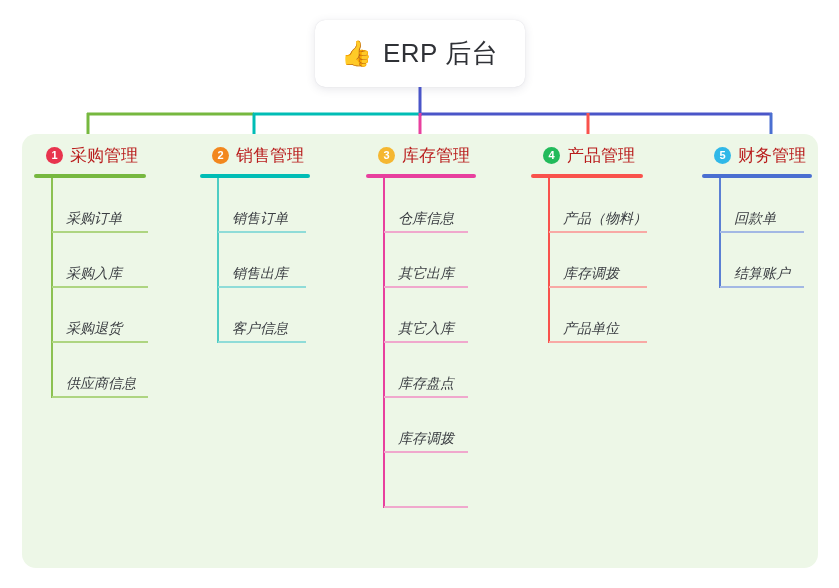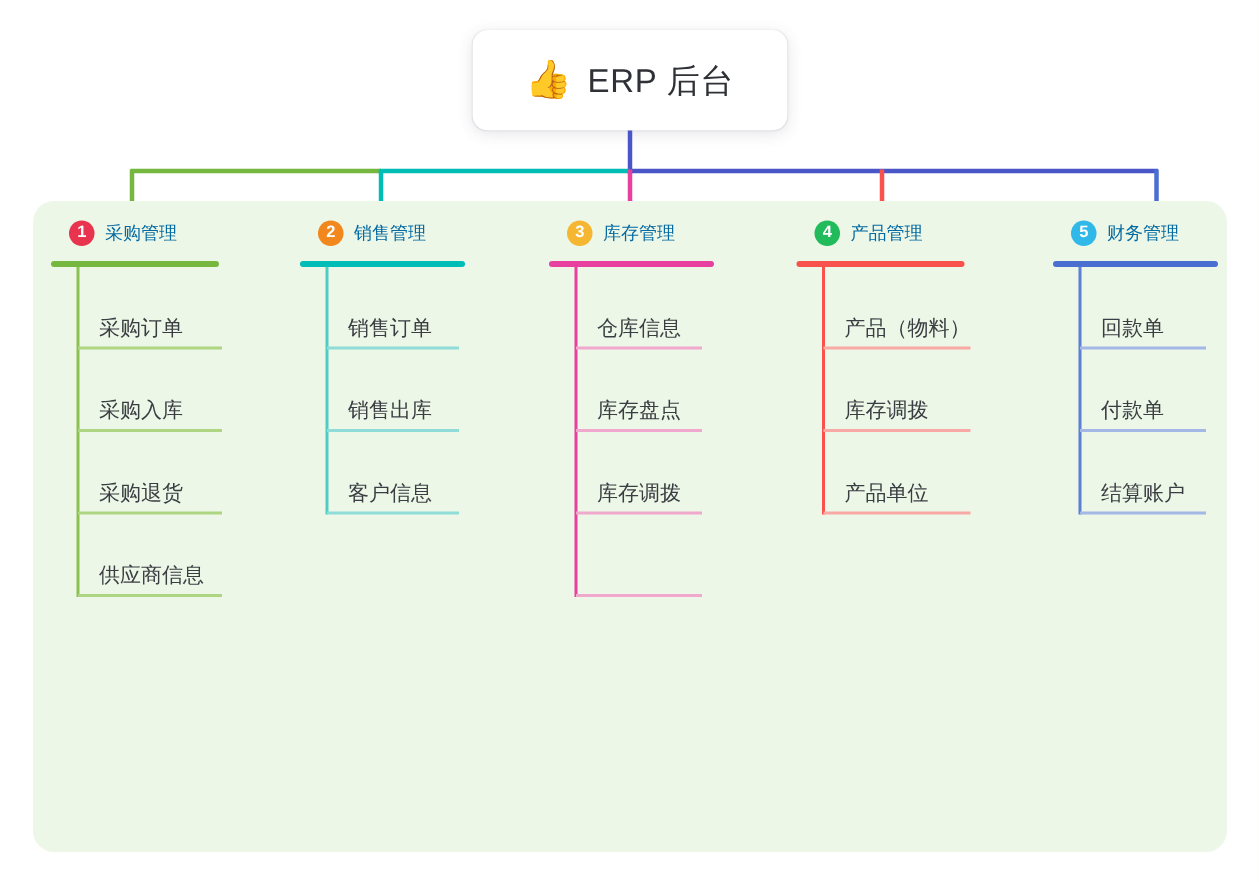--- a/index.html
+++ b/index.html
@@ -37,21 +37,21 @@
     justify-content: center;
     gap: 10px;
     box-sizing: border-box;
   }
   .root-emoji {
     font-size: 25px;
     line-height: 1;
     display: inline-block;
   }
   .root-title {
-    font-size: 22px;
+    font-size: 26px;
     color: #2f3136;
     letter-spacing: .5px;
     white-space: nowrap;
   }
 
   
   #connectors {
     position: absolute;
     left: 0;
     top: 0;
@@ -90,35 +90,36 @@
     height: 17px;
     border-radius: 50%;
     color: #ffffff;
     font-size: 11px;
     line-height: 17px;
     text-align: center;
     font-weight: bold;
     flex: 0 0 auto;
   }
   .col-title {
-    font-size: 12px;
-    color: #0369a1;
+    font-size: 17px;
+    color: #b91c1c;
   }
   .head-rule {
     height: 4px;
     border-radius: 2px;
     margin-top: 7px;
   }
 
   
   .children {
     position: relative;
     margin-top: 0;
     padding-left: 18px;
     box-sizing: border-box;
+    font-style: italic;
   }
   .spine {
     position: absolute;
     left: 17px;
     top: 0;
     bottom: 0;
     width: 2px;
   }
   .child {
     position: relative;
@@ -219,20 +220,28 @@
           <span class="col-title">库存管理</span>
         </div>
         <div class="head-rule" style="background: rgb(232, 64, 158); width: 110px;"></div>
         <div class="children">
           <div class="spine" style="background: rgb(232, 64, 158);"></div>
           <div class="child">
             <span class="child-label">仓库信息</span>
             <div class="child-rule" style="background: rgb(240, 168, 205); width: 84px;"></div>
           </div>
           <div class="child">
+            <span class="child-label">其它出库</span>
+            <div class="child-rule" style="background: rgb(240, 168, 205); width: 84px;"></div>
+          </div>
+          <div class="child">
+            <span class="child-label">其它入库</span>
+            <div class="child-rule" style="background: rgb(240, 168, 205); width: 84px;"></div>
+          </div>
+          <div class="child">
             <span class="child-label">库存盘点</span>
             <div class="child-rule" style="background: rgb(240, 168, 205); width: 84px;"></div>
           </div>
           <div class="child">
             <span class="child-label">库存调拨</span>
             <div class="child-rule" style="background: rgb(240, 168, 205); width: 84px;"></div>
           </div>
           <div class="child">
             <div class="child-rule" style="background: rgb(240, 168, 205); width: 84px;"></div>
           </div>
@@ -266,24 +275,20 @@
           <span class="col-title">财务管理</span>
         </div>
         <div class="head-rule" style="background: rgb(74, 111, 209); width: 110px;"></div>
         <div class="children">
           <div class="spine" style="background: rgb(91, 127, 212);"></div>
           <div class="child">
             <span class="child-label">回款单</span>
             <div class="child-rule" style="background: rgb(163, 184, 228); width: 84px;"></div>
           </div>
           <div class="child">
-            <span class="child-label">付款单</span>
-            <div class="child-rule" style="background: rgb(163, 184, 228); width: 84px;"></div>
-          </div>
-          <div class="child">
             <span class="child-label">结算账户</span>
             <div class="child-rule" style="background: rgb(163, 184, 228); width: 84px;"></div>
           </div>
         </div>
       </div>
     </div>
 
 </div>
 
 </body></html>

